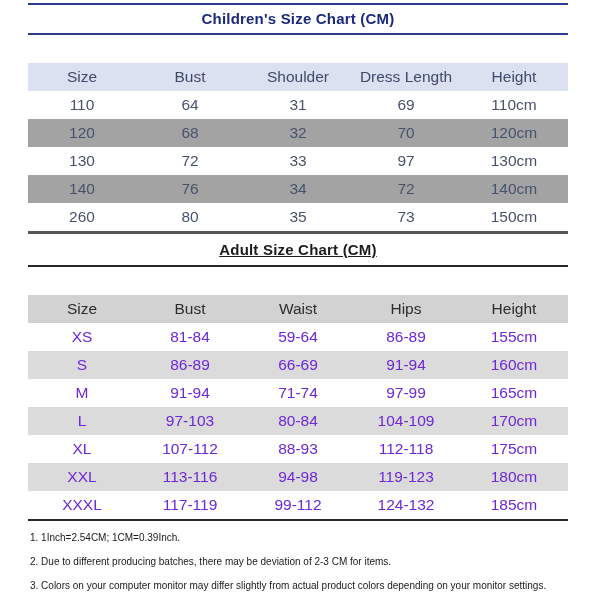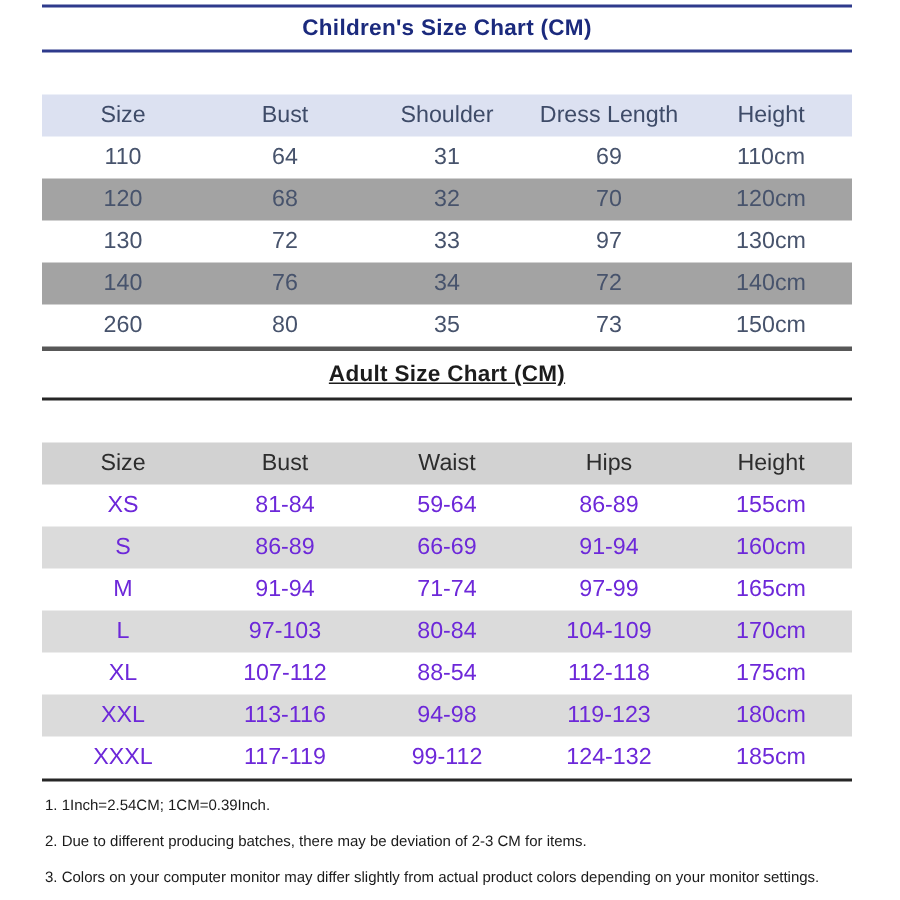--- a/index.html
+++ b/index.html
@@ -167,21 +167,21 @@
           <tr class="alt">
             <td>L</td>
             <td>97-103</td>
             <td>80-84</td>
             <td>104-109</td>
             <td>170cm</td>
           </tr>
           <tr>
             <td>XL</td>
             <td>107-112</td>
-            <td>88-54</td>
+            <td>88-93</td>
             <td>112-118</td>
             <td>175cm</td>
           </tr>
           <tr class="alt">
             <td>XXL</td>
             <td>113-116</td>
             <td>94-98</td>
             <td>119-123</td>
             <td>180cm</td>
           </tr>

